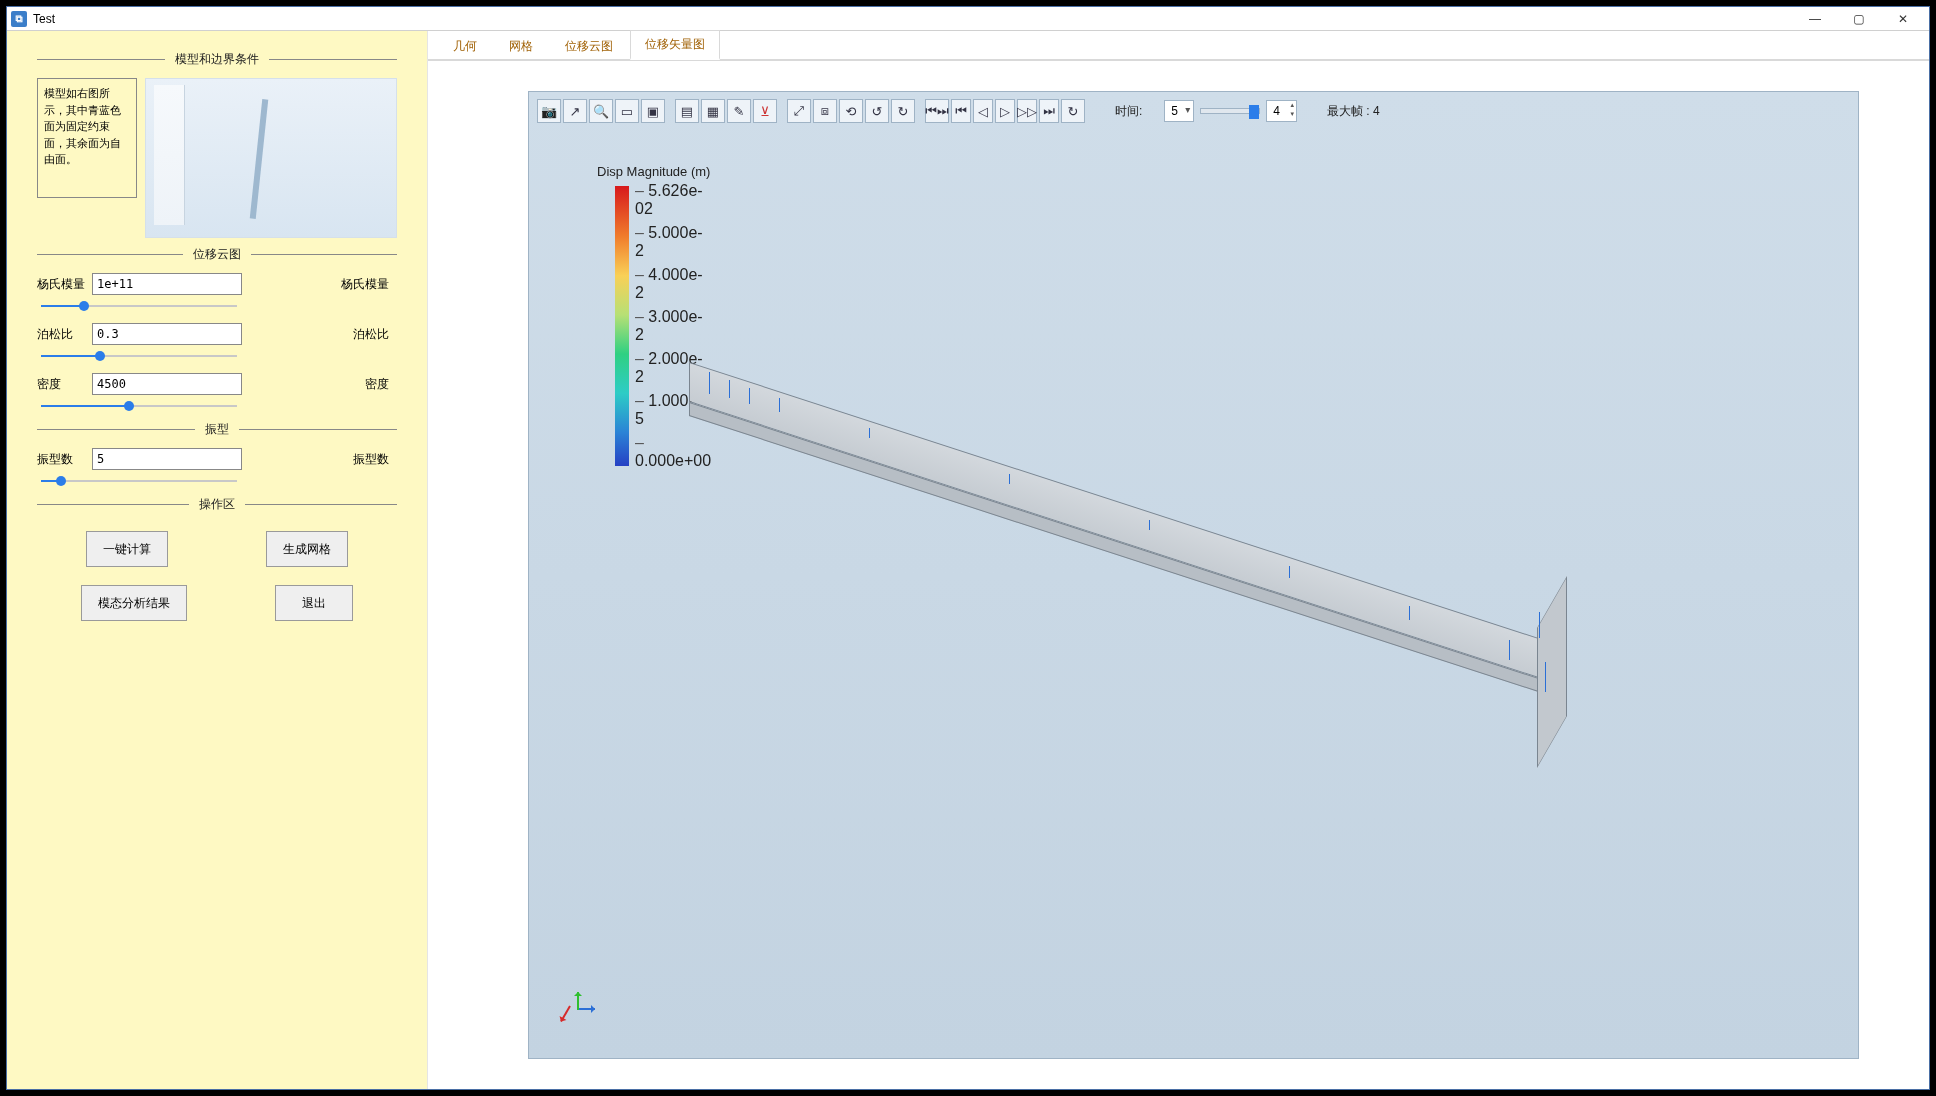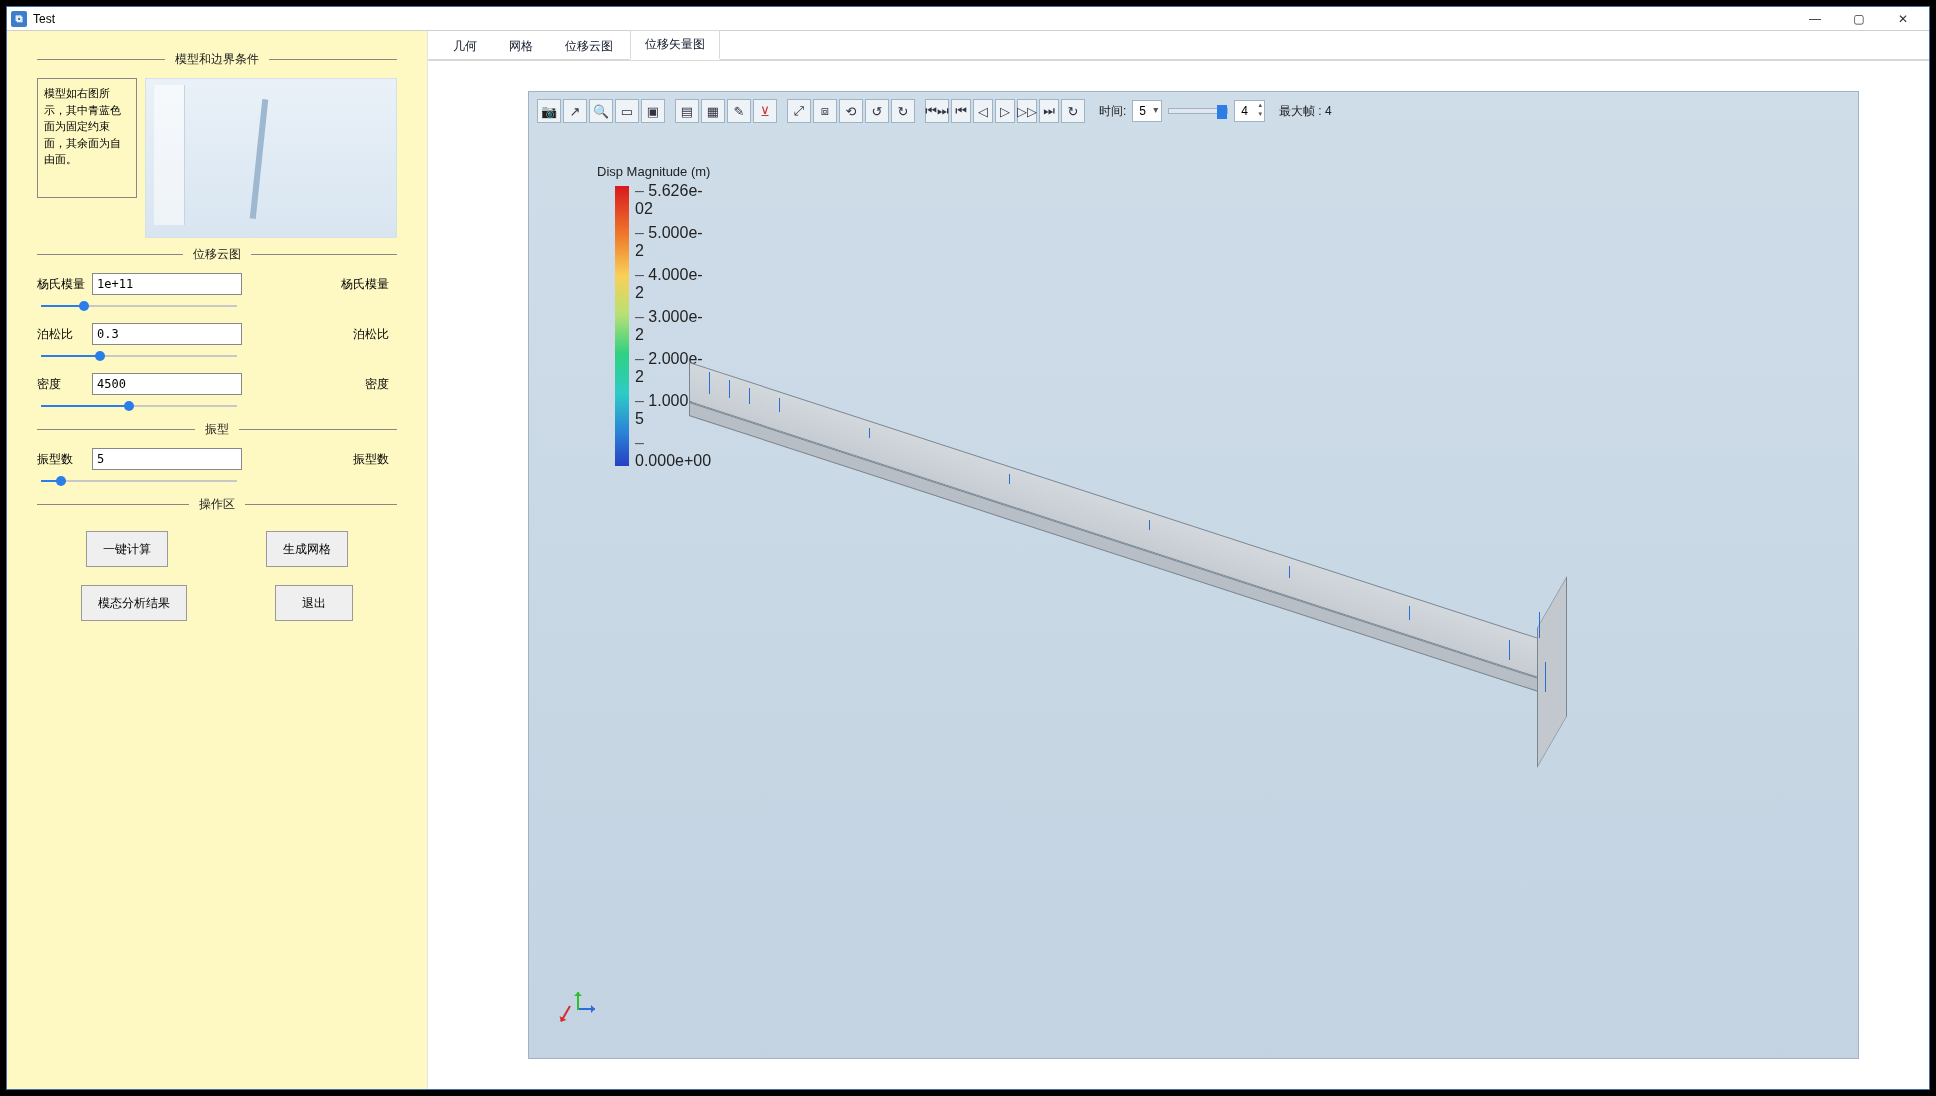--- a/index.html
+++ b/index.html
@@ -144,21 +144,21 @@
   height: 30px;
   display: flex; align-items: flex-end;
   padding-left: 10px;
   border-bottom: 2px solid #d9d9d9;
   gap: 2px;
 }
 .tab {
   padding: 5px 14px 5px 14px;
   border: 1px solid transparent;
   border-bottom: none;
-  color: #0f172a;
+  color: #a16207;
   position: relative;
   bottom: -1px;
 }
 .tab.active {
   background: #fff;
   border-color: #d9d9d9;
   border-bottom: 2px solid #fff;
 }
 
 .viewer-wrap {
@@ -180,21 +180,21 @@
 }
 .tbtn {
   width: 24px; height: 24px;
   border: 1px solid #9fb3c5;
   background: #eef3f8;
   display: inline-flex; align-items: center; justify-content: center;
   font-size: 13px; color: #334;
 }
 .tbtn.narrow { width: 20px; }
 .tsep { width: 6px; }
-.tlabel { margin: 0 4px; color: #222; padding-left: 8px; }
+.tlabel { margin: 0 20px; color: #222; padding-left: 8px; }
 .tselect {
   height: 22px; border: 1px solid #9fb3c5; background: #fff;
   display: inline-flex; align-items: center; padding: 0 14px 0 6px;
   position: relative; min-width: 30px;
 }
 .tselect::after {
   content: "▾"; position: absolute; right: 3px; top: 3px; font-size: 10px; color: #555;
 }
 .tslider {
   width: 60px; height: 6px; background: #e0e7ee; border: 1px solid #9fb3c5;

